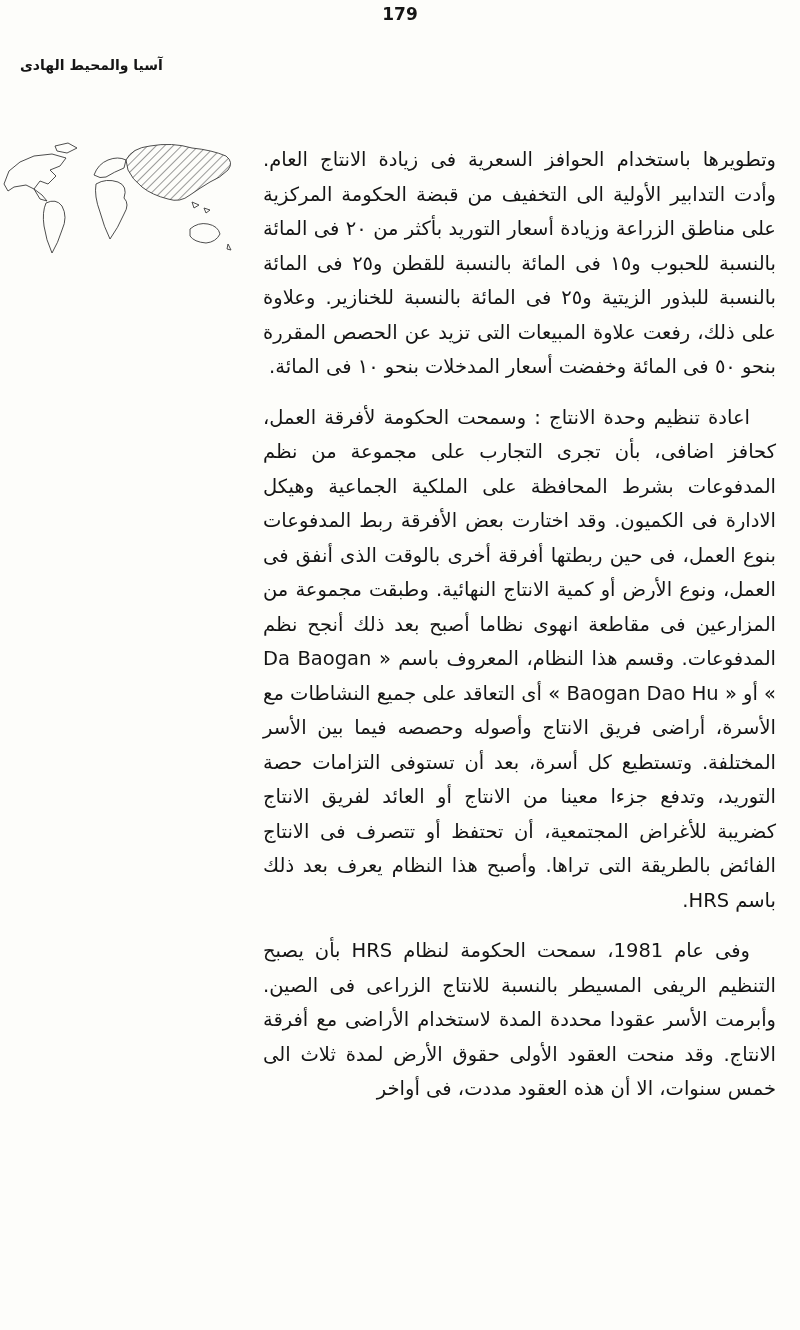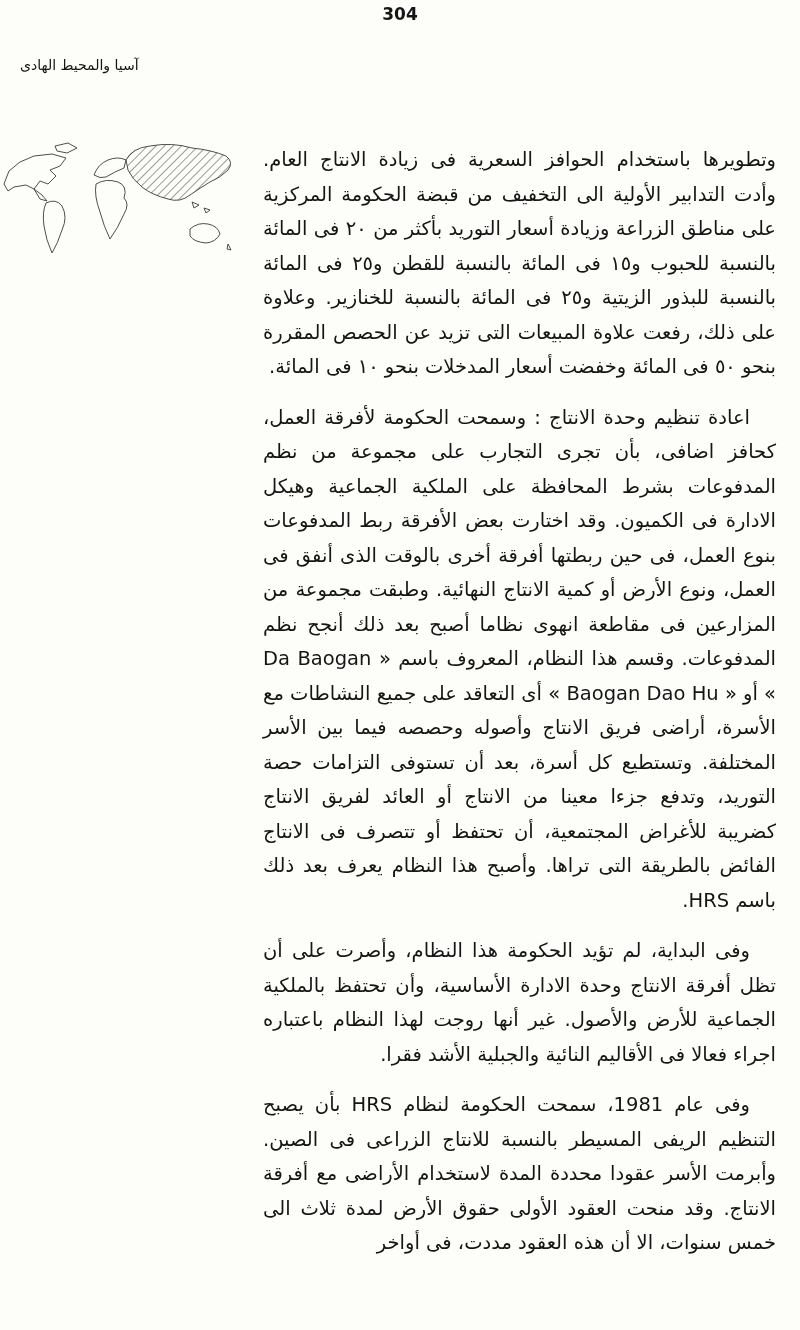--- a/index.html
+++ b/index.html
@@ -21,21 +21,21 @@
     text-align: center;
     font-size: 17px;
     font-weight: bold;
   }
   .running-header {
     position: absolute;
     top: 57px;
     left: 20px;
     direction: rtl;
     font-size: 14px;
-    font-weight: normal;
+    font-weight: bold;
   }
   .world-map {
     position: absolute;
     top: 140px;
     left: 0;
   }
   .text-block {
     position: absolute;
     top: 127px;
     right: 8px;
@@ -47,21 +47,21 @@
   }
   .text-block p { margin: 16px; }
   .text-block p.indent { text-indent: 26px; }
   .lead { }
 </style>
 </head>
 <body>
 
 <div>
 
-  <div class="page-number">304</div>
+  <div class="page-number">179</div>
 
   <div class="running-header">آسيا والمحيط الهادى</div>
 
   <svg class="world-map" width="240" height="126" viewBox="0 0 240 126">
     <defs>
       <pattern id="hatch" width="6" height="6" patternUnits="userSpaceOnUse" patternTransform="rotate(45)">
         <line x1="0" y1="0" x2="0" y2="6" stroke="#555" stroke-width="1.2"></line>
       </pattern>
     </defs>
     <g fill="none" stroke="#3a3a3a" stroke-width="0.9" stroke-linejoin="round">
@@ -85,17 +85,16 @@
 
       <path d="M190,89 Q198,82 208,84 Q218,86 220,94 Q216,102 206,103 Q194,102 190,96 Z"></path>
 
       <path d="M228,104 L231,110 L227,109 Z"></path>
     </g>
   </svg>
 
   <div class="text-block">
     <p><span class="lead"></span><span>وتطويرها باستخدام الحوافز السعرية فى زيادة الانتاج العام. وأدت التدابير الأولية الى التخفيف من قبضة الحكومة المركزية على مناطق الزراعة وزيادة أسعار التوريد بأكثر من ٢٠ فى المائة بالنسبة للحبوب و١٥ فى المائة بالنسبة للقطن و٢٥ فى المائة بالنسبة للبذور الزيتية و٢٥ فى المائة بالنسبة للخنازير. وعلاوة على ذلك، رفعت علاوة المبيعات التى تزيد عن الحصص المقررة بنحو ٥٠ فى المائة وخفضت أسعار المدخلات بنحو ١٠ فى المائة.</span></p>
     <p class="indent"><span class="lead">اعادة تنظيم وحدة الانتاج : </span><span>وسمحت الحكومة لأفرقة العمل، كحافز اضافى، بأن تجرى التجارب على مجموعة من نظم المدفوعات بشرط المحافظة على الملكية الجماعية وهيكل الادارة فى الكميون. وقد اختارت بعض الأفرقة ربط المدفوعات بنوع العمل، فى حين ربطتها أفرقة أخرى بالوقت الذى أنفق فى العمل، ونوع الأرض أو كمية الانتاج النهائية. وطبقت مجموعة من المزارعين فى مقاطعة انهوى نظاما أصبح بعد ذلك أنجح نظم المدفوعات. وقسم هذا النظام، المعروف باسم « Da Baogan » أو « Baogan Dao Hu » أى التعاقد على جميع النشاطات مع الأسرة، أراضى فريق الانتاج وأصوله وحصصه فيما بين الأسر المختلفة. وتستطيع كل أسرة، بعد أن تستوفى التزامات حصة التوريد، وتدفع جزءا معينا من الانتاج أو العائد لفريق الانتاج كضريبة للأغراض المجتمعية، أن تحتفظ أو تتصرف فى الانتاج الفائض بالطريقة التى تراها. وأصبح هذا النظام يعرف بعد ذلك باسم HRS.</span></p>
-    <p class="indent"><span class="lead"></span><span>وفى البداية، لم تؤيد الحكومة هذا النظام، وأصرت على أن تظل أفرقة الانتاج وحدة الادارة الأساسية، وأن تحتفظ بالملكية الجماعية للأرض والأصول. غير أنها روجت لهذا النظام باعتباره اجراء فعالا فى الأقاليم النائية والجبلية الأشد فقرا.</span></p>
     <p class="indent"><span class="lead"></span><span>وفى عام 1981، سمحت الحكومة لنظام HRS بأن يصبح التنظيم الريفى المسيطر بالنسبة للانتاج الزراعى فى الصين. وأبرمت الأسر عقودا محددة المدة لاستخدام الأراضى مع أفرقة الانتاج. وقد منحت العقود الأولى حقوق الأرض لمدة ثلاث الى خمس سنوات، الا أن هذه العقود مددت، فى أواخر</span></p>
   </div>
 
 </div>
 
 </body></html>

